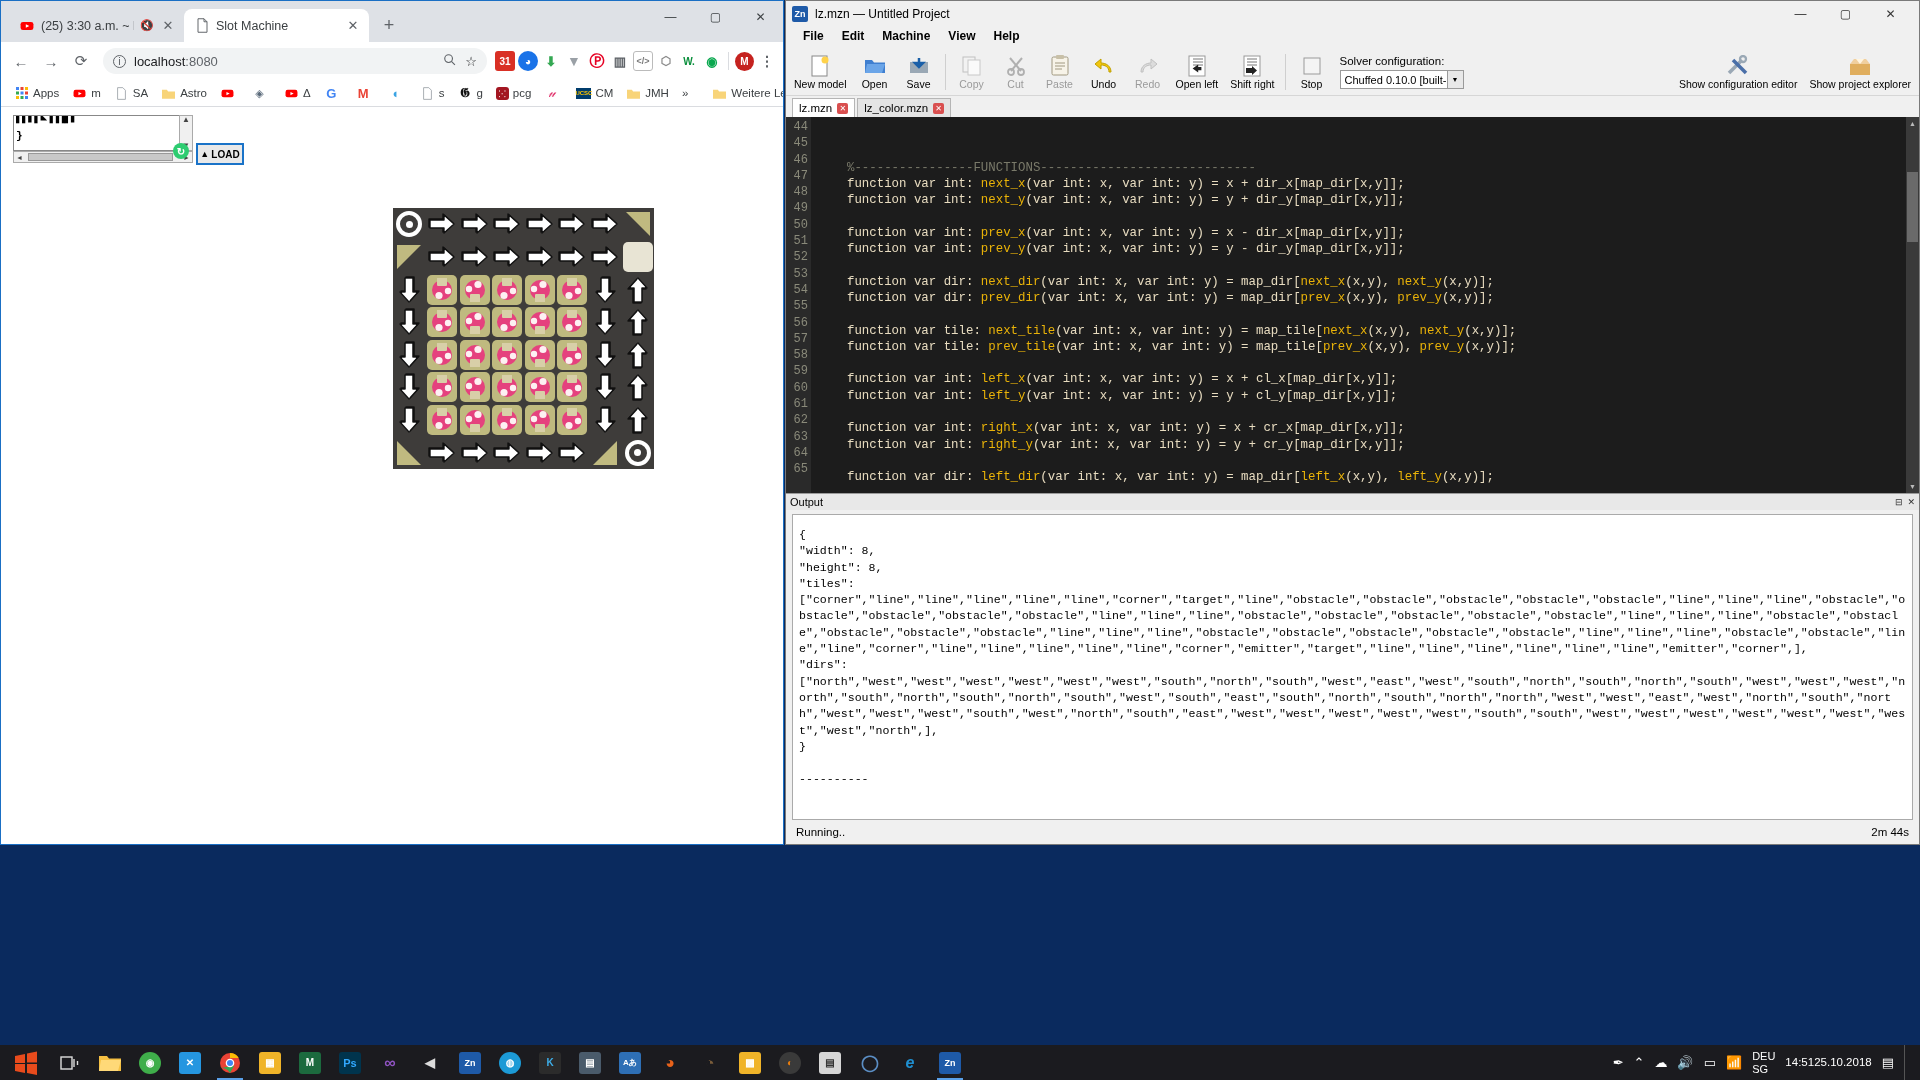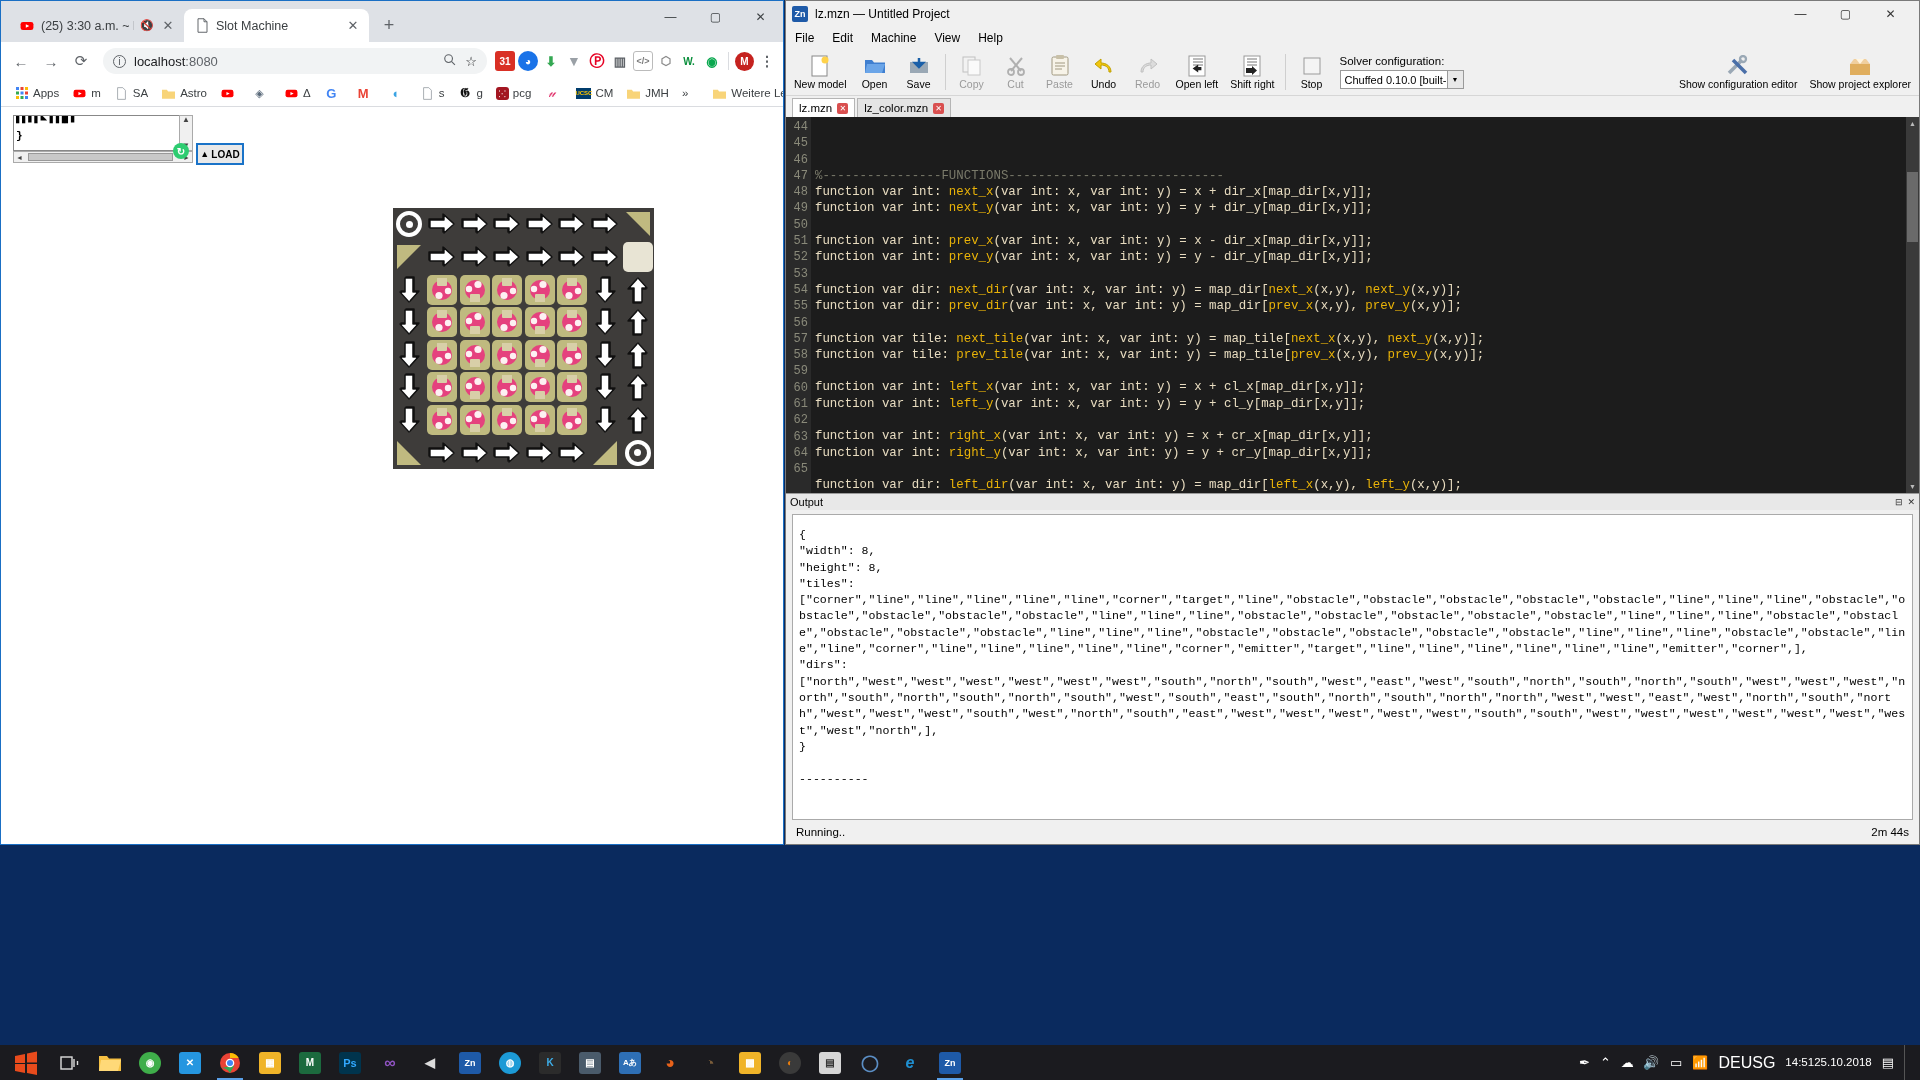--- a/index.html
+++ b/index.html
@@ -89,42 +89,42 @@
 
   
   #mzn-window{
     position:absolute; left:785px; top:0; width:1135px; height:845px; background:#f0f0f0;
     border:1px solid #7a7a7a; display:flex; flex-direction:column;
   }
   .mzn-title{ height:26px; display:flex; align-items:center; padding:0 6px; gap:7px; background:#f0f0f0; font-size:12px; color:#000;}
   .mzn-logo{ width:16px;height:16px;background:#1e5aa8;color:#fff;font-size:9px;font-weight:bold;display:flex;align-items:center;justify-content:center;border-radius:2px;}
   .mzn-wc{ margin-left:auto; display:flex;}
   .mzn-wc div{ width:45px;height:26px;display:flex;align-items:center;justify-content:center;font-size:12px;color:#333;cursor:pointer;}
-  .mzn-menu{ height:22px; display:flex; align-items:center; gap:0; font-size:12px; color:#000;}
+  .mzn-menu{ height:22px; display:flex; padding-left:8px; gap:0; font-size:12px; color:#000;font-weight:bold;}
   .mzn-menu span{ padding:2px 9px; cursor:pointer;}
   .mzn-toolbar{ height:47px; display:flex; align-items:stretch; padding:0 2px; border-bottom:1px solid #d6d6d6; background:#f0f0f0;}
   .tbtn{ width:auto;min-width:44px;padding:0 6px;display:flex;flex-direction:column;align-items:center;justify-content:center;gap:1px;font-size:10.5px;color:#000;cursor:pointer;}
   .tbtn.disabled{ color:#9a9a9a;}
   .tbtn .ic{ height:22px; display:flex; align-items:center; justify-content:center;}
   .tsep{ width:1px; background:#cfcfcf; margin:5px 4px;}
   .solvercfg{ display:flex;flex-direction:column;justify-content:center;gap:3px;padding-left:6px;font-size:11.5px;color:#000;}
   .solversel{
     width:124px;height:19px;border:1px solid #9a9a9a;background:#fff;display:flex;align-items:center;
     padding-left:4px;font-size:11px;position:relative;cursor:pointer;
   }
   .solversel .arrowbox{ position:absolute;right:0;top:0;width:16px;height:100%;background:#e8e8e8;border-left:1px solid #9a9a9a;display:flex;align-items:center;justify-content:center;font-size:7px;}
 
   .mzn-tabs{ height:21px; display:flex; align-items:flex-end; padding-left:6px; gap:2px; background:#f0f0f0;}
   .mtab{ height:19px;display:flex;align-items:center;gap:5px;padding:0 6px;font-size:11.5px;border:1px solid #b5b5b5;border-bottom:none;background:#e4e4e4;cursor:pointer;}
   .mtab.active{ background:#fff; }
   .mtab .cl{ width:11px;height:11px;background:#d94f4f;color:#fff;border-radius:2px;font-size:8px;display:flex;align-items:center;justify-content:center;}
 
   .editor-wrap{ flex:1; background:#1c1c1c; position:relative; overflow:hidden; display:flex;}
   .gutter{ width:25px; background:#2a2a2a; color:#8a8a7a; font-family:"Liberation Mono", monospace; font-size:12px; text-align:right; padding-top:2px; padding-right:3px; line-height:16.3px;}
-  .codearea{ flex:1; font-family:"Liberation Mono", monospace; font-size:12.4px; line-height:16.3px; padding-top:18px; padding-left:4px; color:#e8dcc0; white-space:pre; overflow:hidden;}
+  .codearea{ flex:1; font-family:"Liberation Mono", monospace; font-size:12.4px; line-height:16.3px; padding-top:10px; padding-left:4px; color:#e8dcc0; white-space:pre; overflow:hidden;margin-left:32px;}
   .fn{ color:#eab308; }
   .cm{ color:#7a7a6a; }
   .editor-scroll{ position:absolute; right:0; top:0; width:13px; height:100%; background:#3a3a3a;}
   .editor-scroll .th{ position:absolute; top:4px; left:1px; width:11px; height:70px; background:#6a6a6a;}
   .editor-scroll .ar{ position:absolute; left:0;width:13px;height:13px;color:#bbb;font-size:7px;display:flex;align-items:center;justify-content:center;}
 
   .output-hdr{ height:17px; background:#e8e8e8; border-top:1px solid #9a9a9a; display:flex; align-items:center; padding:0 4px; font-size:11px; color:#000;}
   .output-hdr .ctl{ margin-left:auto; display:flex; gap:5px; font-size:9px; color:#333;}
   .output-body{ height:310px; background:#f0f0f0; padding:4px 6px 0 6px;}
   .output-inner{
@@ -138,21 +138,21 @@
   #taskbar{
     position:absolute; left:0; bottom:0; width:1920px; height:35px; background:#1b1b1f;
     display:flex; align-items:center; padding:0 2px;
   }
   .startbtn{ width:48px;height:35px;display:flex;align-items:center;justify-content:center;cursor:pointer;}
   .tbicon{ width:40px;height:35px;display:flex;align-items:center;justify-content:center;cursor:pointer;position:relative;}
   .tbicon.active::after{ content:""; position:absolute; bottom:0; left:7px; right:7px; height:2px; background:#5aa0e8;}
   .sq{ width:22px;height:22px;border-radius:3px;display:flex;align-items:center;justify-content:center;font-size:10px;font-weight:bold;color:#fff;}
   .tray{ margin-left:auto; display:flex; align-items:center; gap:10px; padding-right:6px; color:#fff; font-size:11px;}
   .tray .clock{ display:flex; flex-direction:row; align-items:flex-end; line-height:13px; font-size:11.5px;}
-  .tray .lang{ display:flex; align-items:flex-start; line-height:13px; font-size:16px;}
+  .tray .lang{ display:flex; flex-direction:column; align-items:flex-start; line-height:13px; font-size:11px;}
   .tray .ic{ font-size:13px; cursor:pointer;}
   .shownd{ width:8px;height:35px;border-left:1px solid #555;}
 </style>
 </head>
 <body>
 
 <div id="chrome-window">
 
   <div class="tabstrip">
     <div class="tab inactive">

